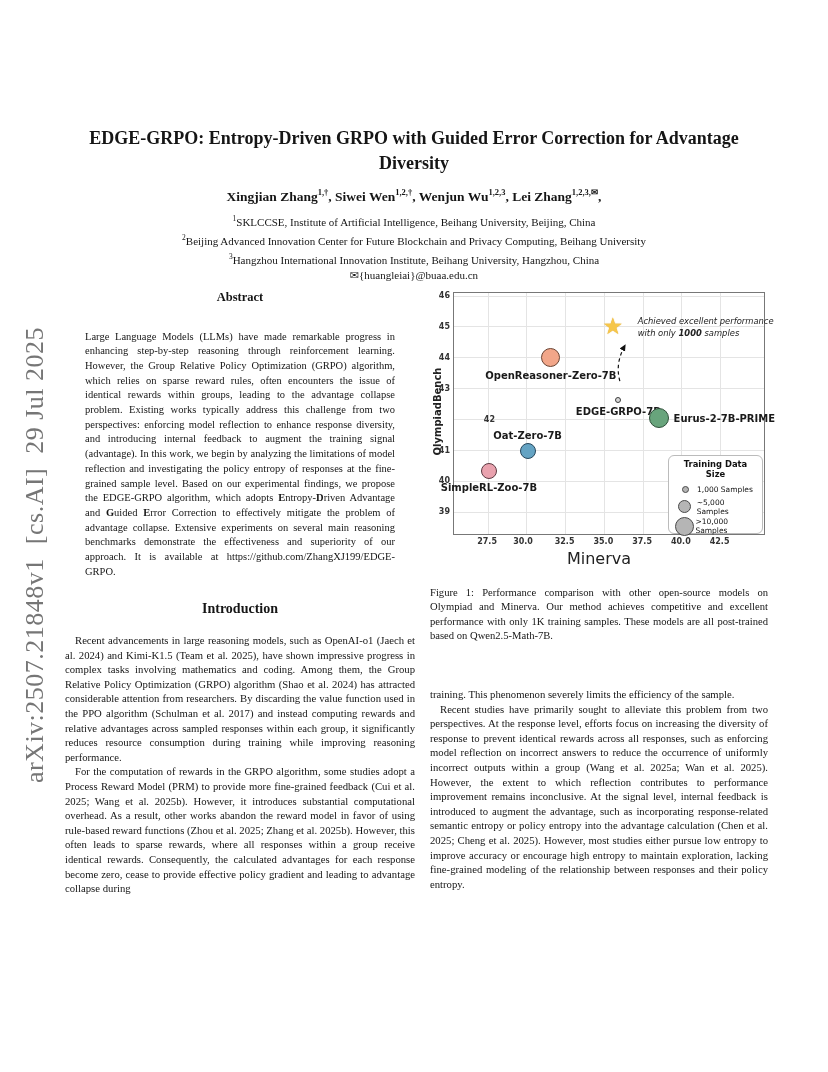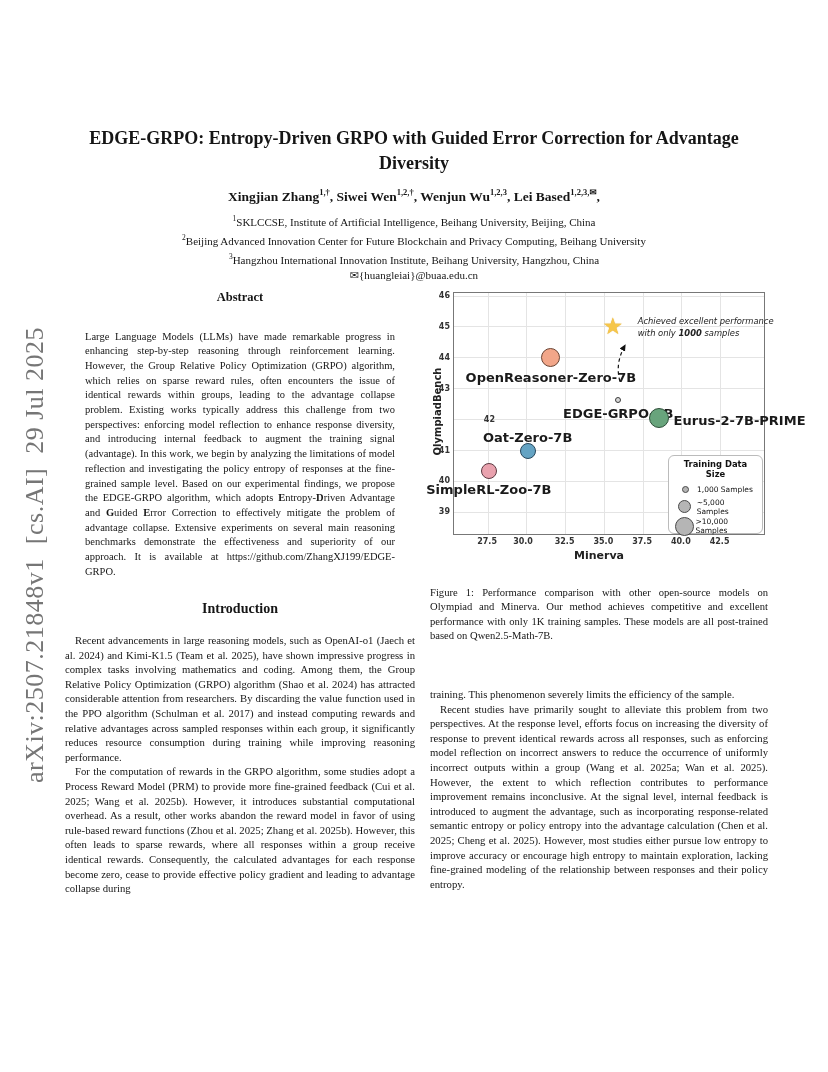--- a/index.html
+++ b/index.html
@@ -41,25 +41,25 @@
          font-family:"DejaVu Sans",sans-serif;}
   .plot{position:absolute;left:23px;top:4px;width:310px;height:241px;
         border:1px solid #777;background:#fff;}
   .gridx,.gridy{position:absolute;background:#e4e4e4;}
   .gridx{top:0;bottom:0;width:1px;}
   .gridy{left:0;right:0;height:1px;}
   .tick-label{position:absolute;font-size:8px;font-weight:bold;color:#333;}
   .xtick{width:30px;text-align:center;top:249px;}
   .ytick{width:18px;text-align:right;left:2px;}
   .xaxis-label{position:absolute;top:261px;width:100%;left:0;text-align:center;
-               font-size:11px;font-weight:bold;color:#222;}
+               font-size:16px;font-weight:normal;color:#222;}
   .yaxis-label{position:absolute;left:-55px;top:118px;width:124px;text-align:center;
                transform:rotate(-90deg);font-size:10px;font-weight:bold;color:#222;}
   .pt{position:absolute;border-radius:50%;box-sizing:border-box;}
-  .pt-label{position:absolute;font-size:13px;font-weight:bold;color:#1a1a1a;white-space:nowrap;}
+  .pt-label{position:absolute;font-size:10px;font-weight:bold;color:#1a1a1a;white-space:nowrap;}
   .star{position:absolute;font-size:23px;line-height:23px;color:#f6c64a;
         text-shadow:0 0 1px #d9a433;transform:translate(-50%,-54%);}
   .annot{position:absolute;font-size:8.4px;font-style:italic;color:#222;
          line-height:12.5px;white-space:nowrap;}
   .legend{position:absolute;box-sizing:border-box;background:#fff;border:1px solid #bbb;
           border-radius:6px;padding:3px 4px 2px 4px;}
   .legend-title{font-size:8.4px;font-weight:bold;text-align:center;color:#111;margin-bottom:2px;}
   .legend-row{display:flex;align-items:center;}
   .legend-icon-cell{width:24px;display:flex;justify-content:center;align-items:center;}
   .legend-circle{border-radius:50%;background:#b5b5b5;border:1px solid #4a4a4a;box-sizing:border-box;}
@@ -68,21 +68,21 @@
 </style>
 </head>
 <body>
 
 <div class="page">
 
   <div class="arxiv">arXiv:2507.21848v1  [cs.AI]  29 Jul 2025</div>
 
   <div class="header">
     <div class="title">EDGE-GRPO: Entropy-Driven GRPO with Guided Error Correction for Advantage Diversity</div>
-    <div class="authors"><span>Xingjian Zhang</span><sup>1,†</sup>, <span>Siwei Wen</span><sup>1,2,†</sup>, <span>Wenjun Wu</span><sup>1,2,3</sup>, <span>Lei Based</span><sup>1,2,3,✉</sup>,</div>
+    <div class="authors"><span>Xingjian Zhang</span><sup>1,†</sup>, <span>Siwei Wen</span><sup>1,2,†</sup>, <span>Wenjun Wu</span><sup>1,2,3</sup>, <span>Lei Zhang</span><sup>1,2,3,✉</sup>,</div>
     <div class="affils">
         <div><sup>1</sup>SKLCCSE, Institute of Artificial Intelligence, Beihang University, Beijing, China</div>
         <div><sup>2</sup>Beijing Advanced Innovation Center for Future Blockchain and Privacy Computing, Beihang University</div>
         <div><sup>3</sup>Hangzhou International Innovation Institute, Beihang University, Hangzhou, China</div>
       </div>
     <div class="email">✉{huangleiai}@buaa.edu.cn</div>
   </div>
 
   <div class="col col-left">
     <h2 id="abstract-heading" class="block section-heading">Abstract</h2>

